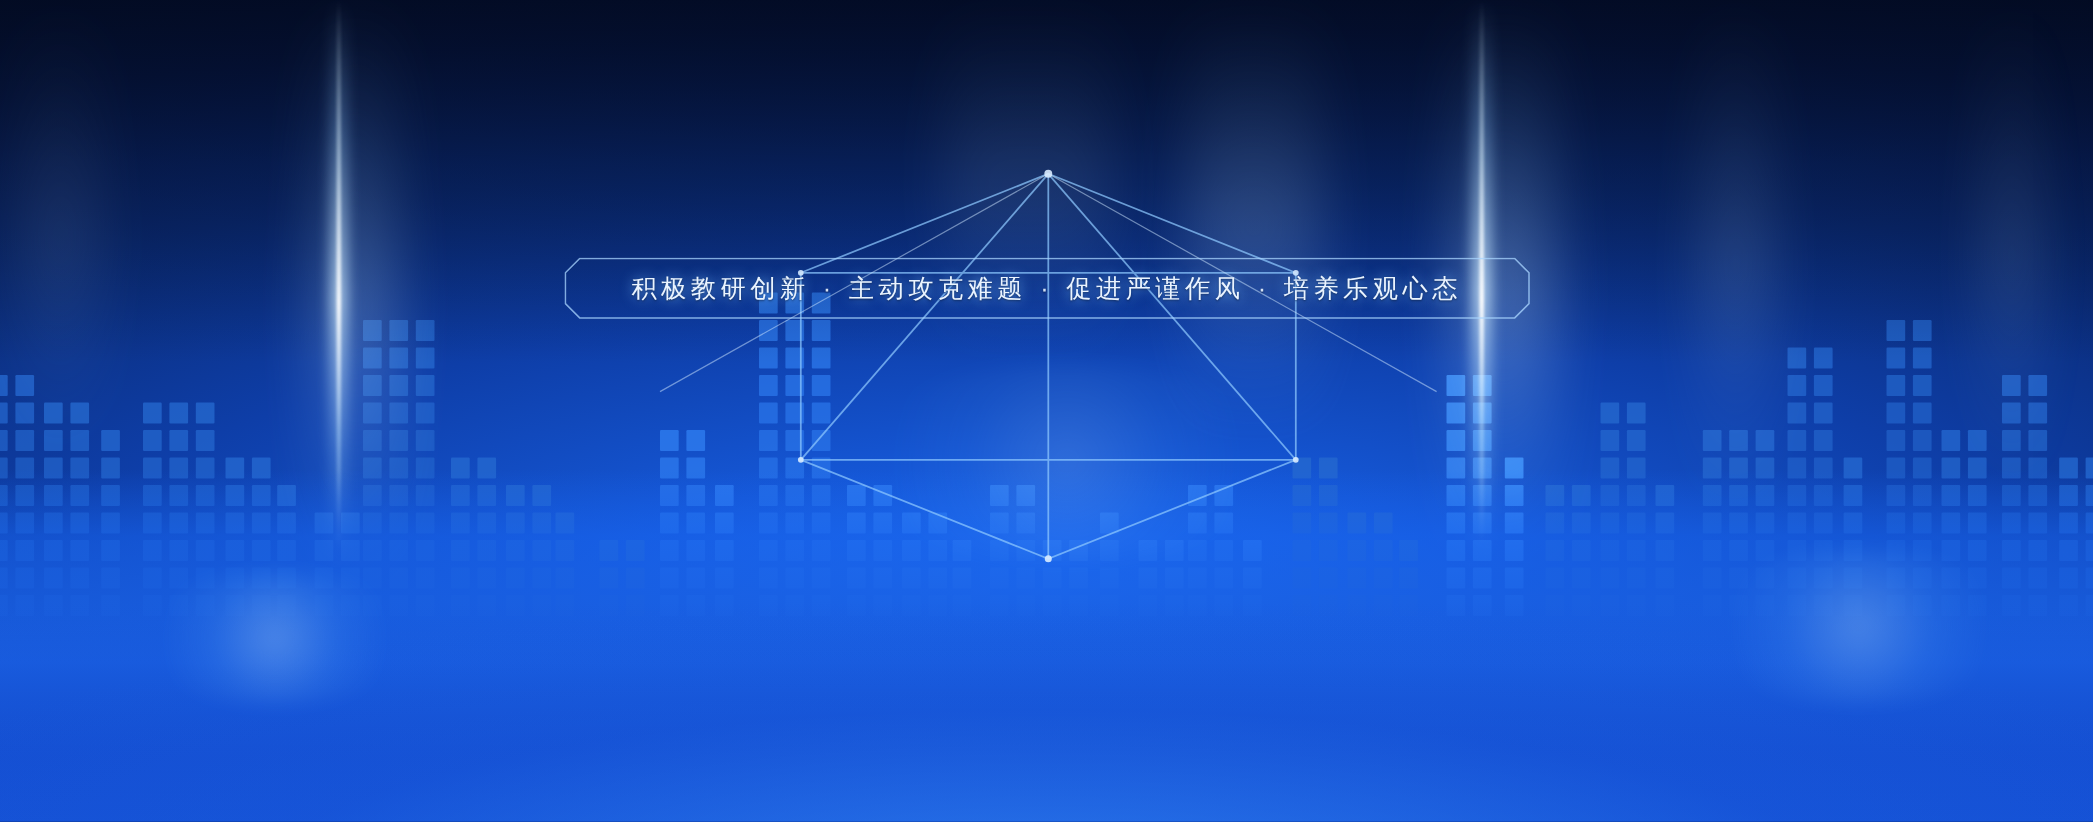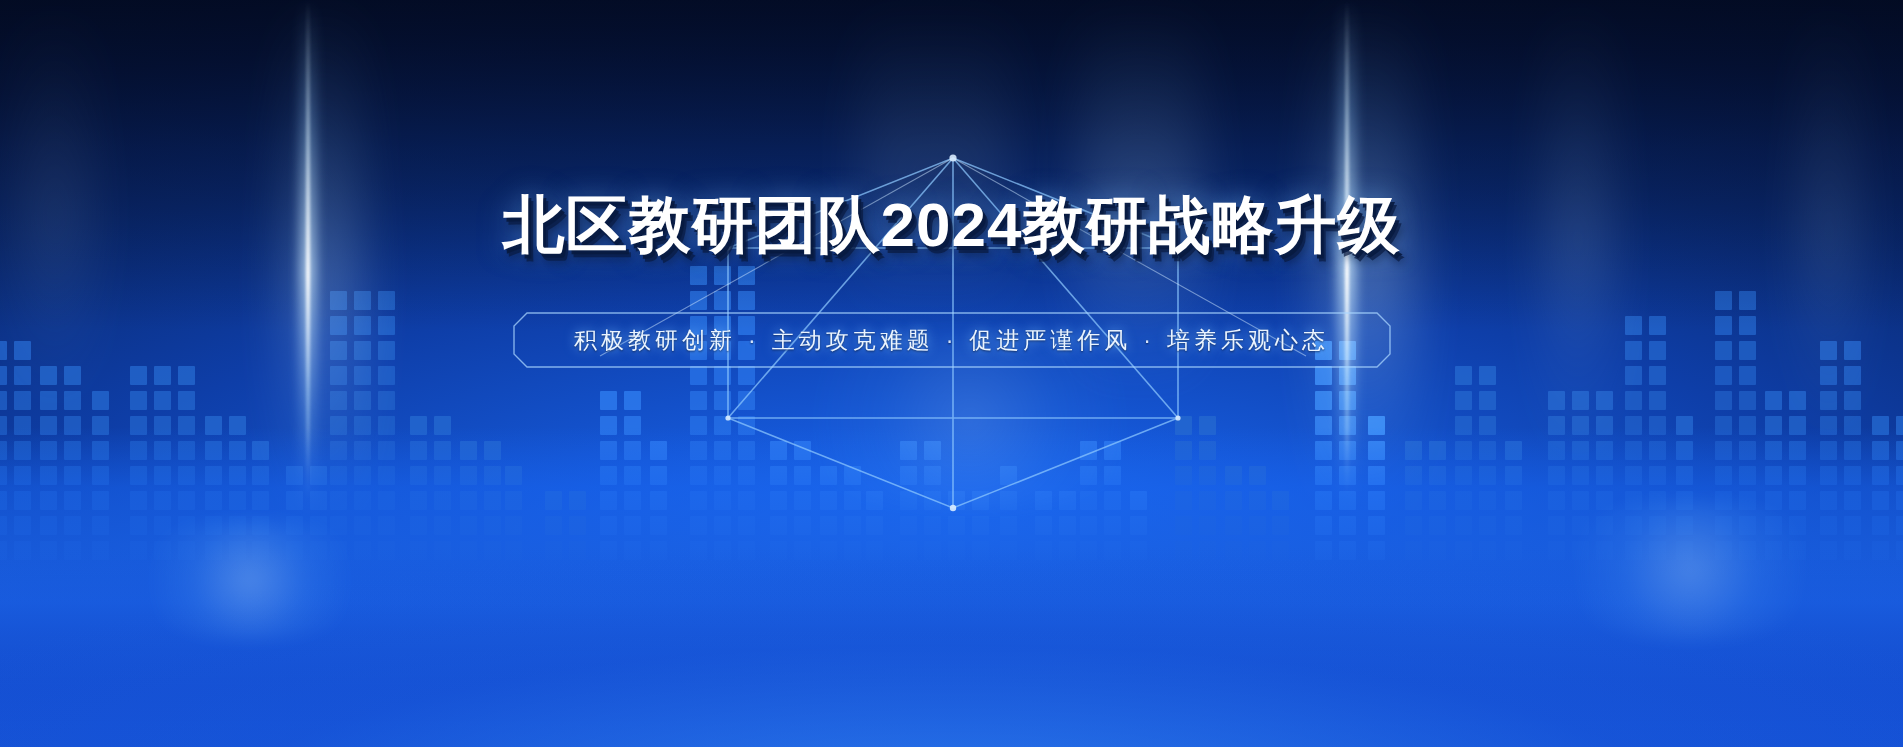--- a/index.html
+++ b/index.html
@@ -1224,21 +1224,20 @@
       <circle cx="728" cy="248" r="2.6"></circle>
       <circle cx="1178" cy="248" r="2.6"></circle>
       <circle cx="728" cy="418" r="2.6"></circle>
       <circle cx="1178" cy="418" r="2.6"></circle>
     </g>
   </svg>
 
   <div class="content">
 
 
-    <div class="title-sub">北区教研团队2024教研战略升级</div>
 
     <div class="tagline-wrap">
       <svg class="tagline-frame" viewBox="0 0 878 56" preserveAspectRatio="none">
         <path d="M 14 1 L 864 1 L 877 14 L 877 42 L 864 55 L 14 55 L 1 42 L 1 14 Z" fill="none" stroke="#a9d6ff" stroke-width="1.4" opacity="0.75"></path>
       </svg>
       <div class="tagline" id="tagline"><span>积极教研创新</span><span class="dot">·</span><span>主动攻克难题</span><span class="dot">·</span><span>促进严谨作风</span><span class="dot">·</span><span>培养乐观心态</span></div>
     </div>
 
   </div>
 

